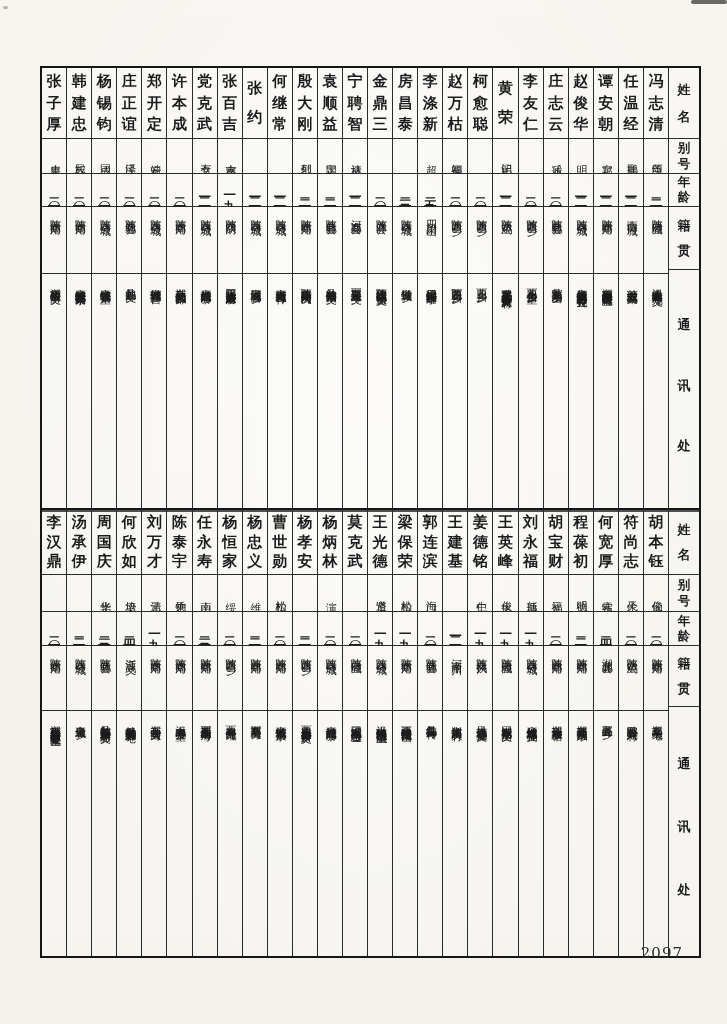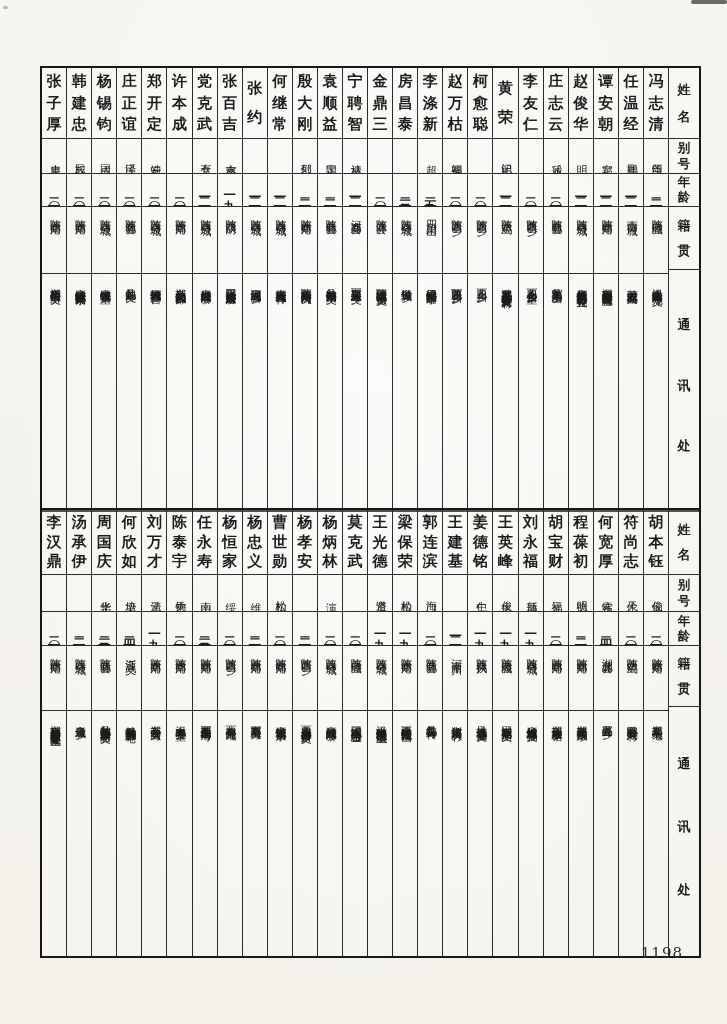--- a/index.html
+++ b/index.html
@@ -1066,14 +1066,14 @@
           <div class="cell c-origin vtxt">
             <span>陕西南郑</span>
           </div>
           <div class="cell c-addr vtxt">
             <span>南郑南门外和平乡第四保转交李迎春先生</span>
           </div>
         </div>
       </div>
   </section>
 
-  <div class="pageno">1198</div>
+  <div class="pageno">2097</div>
 </div>
 
 </body></html>

